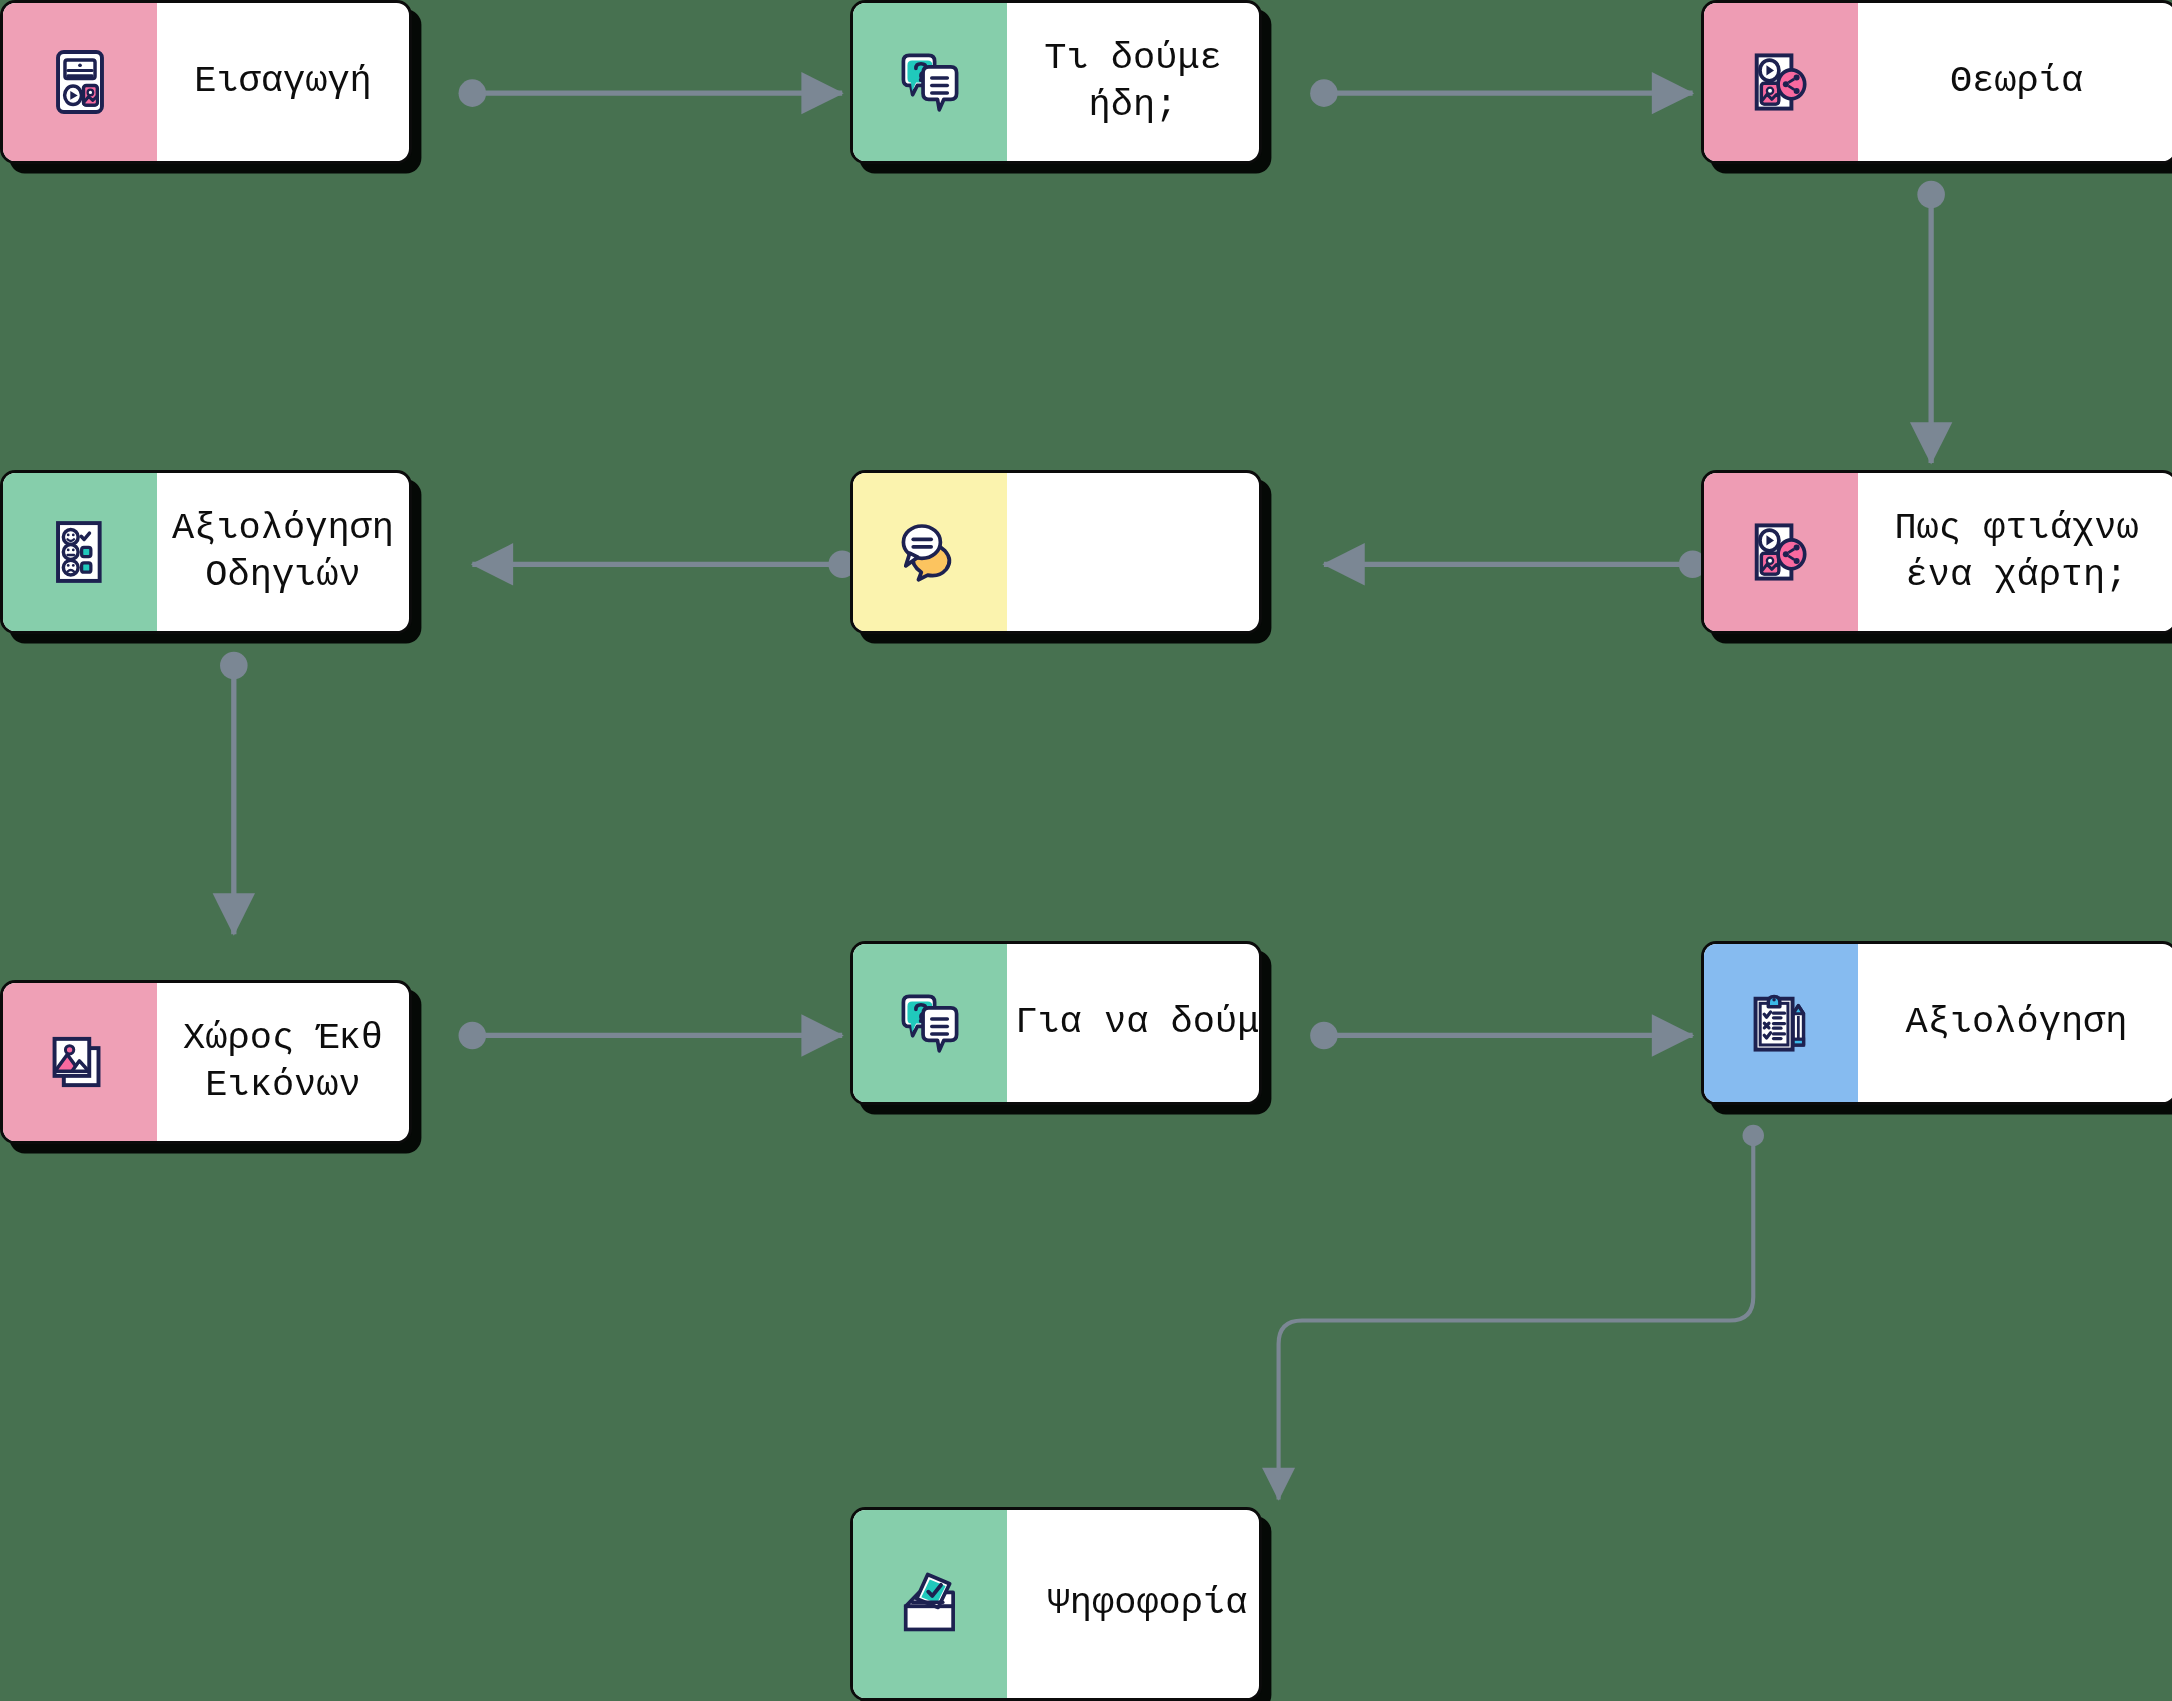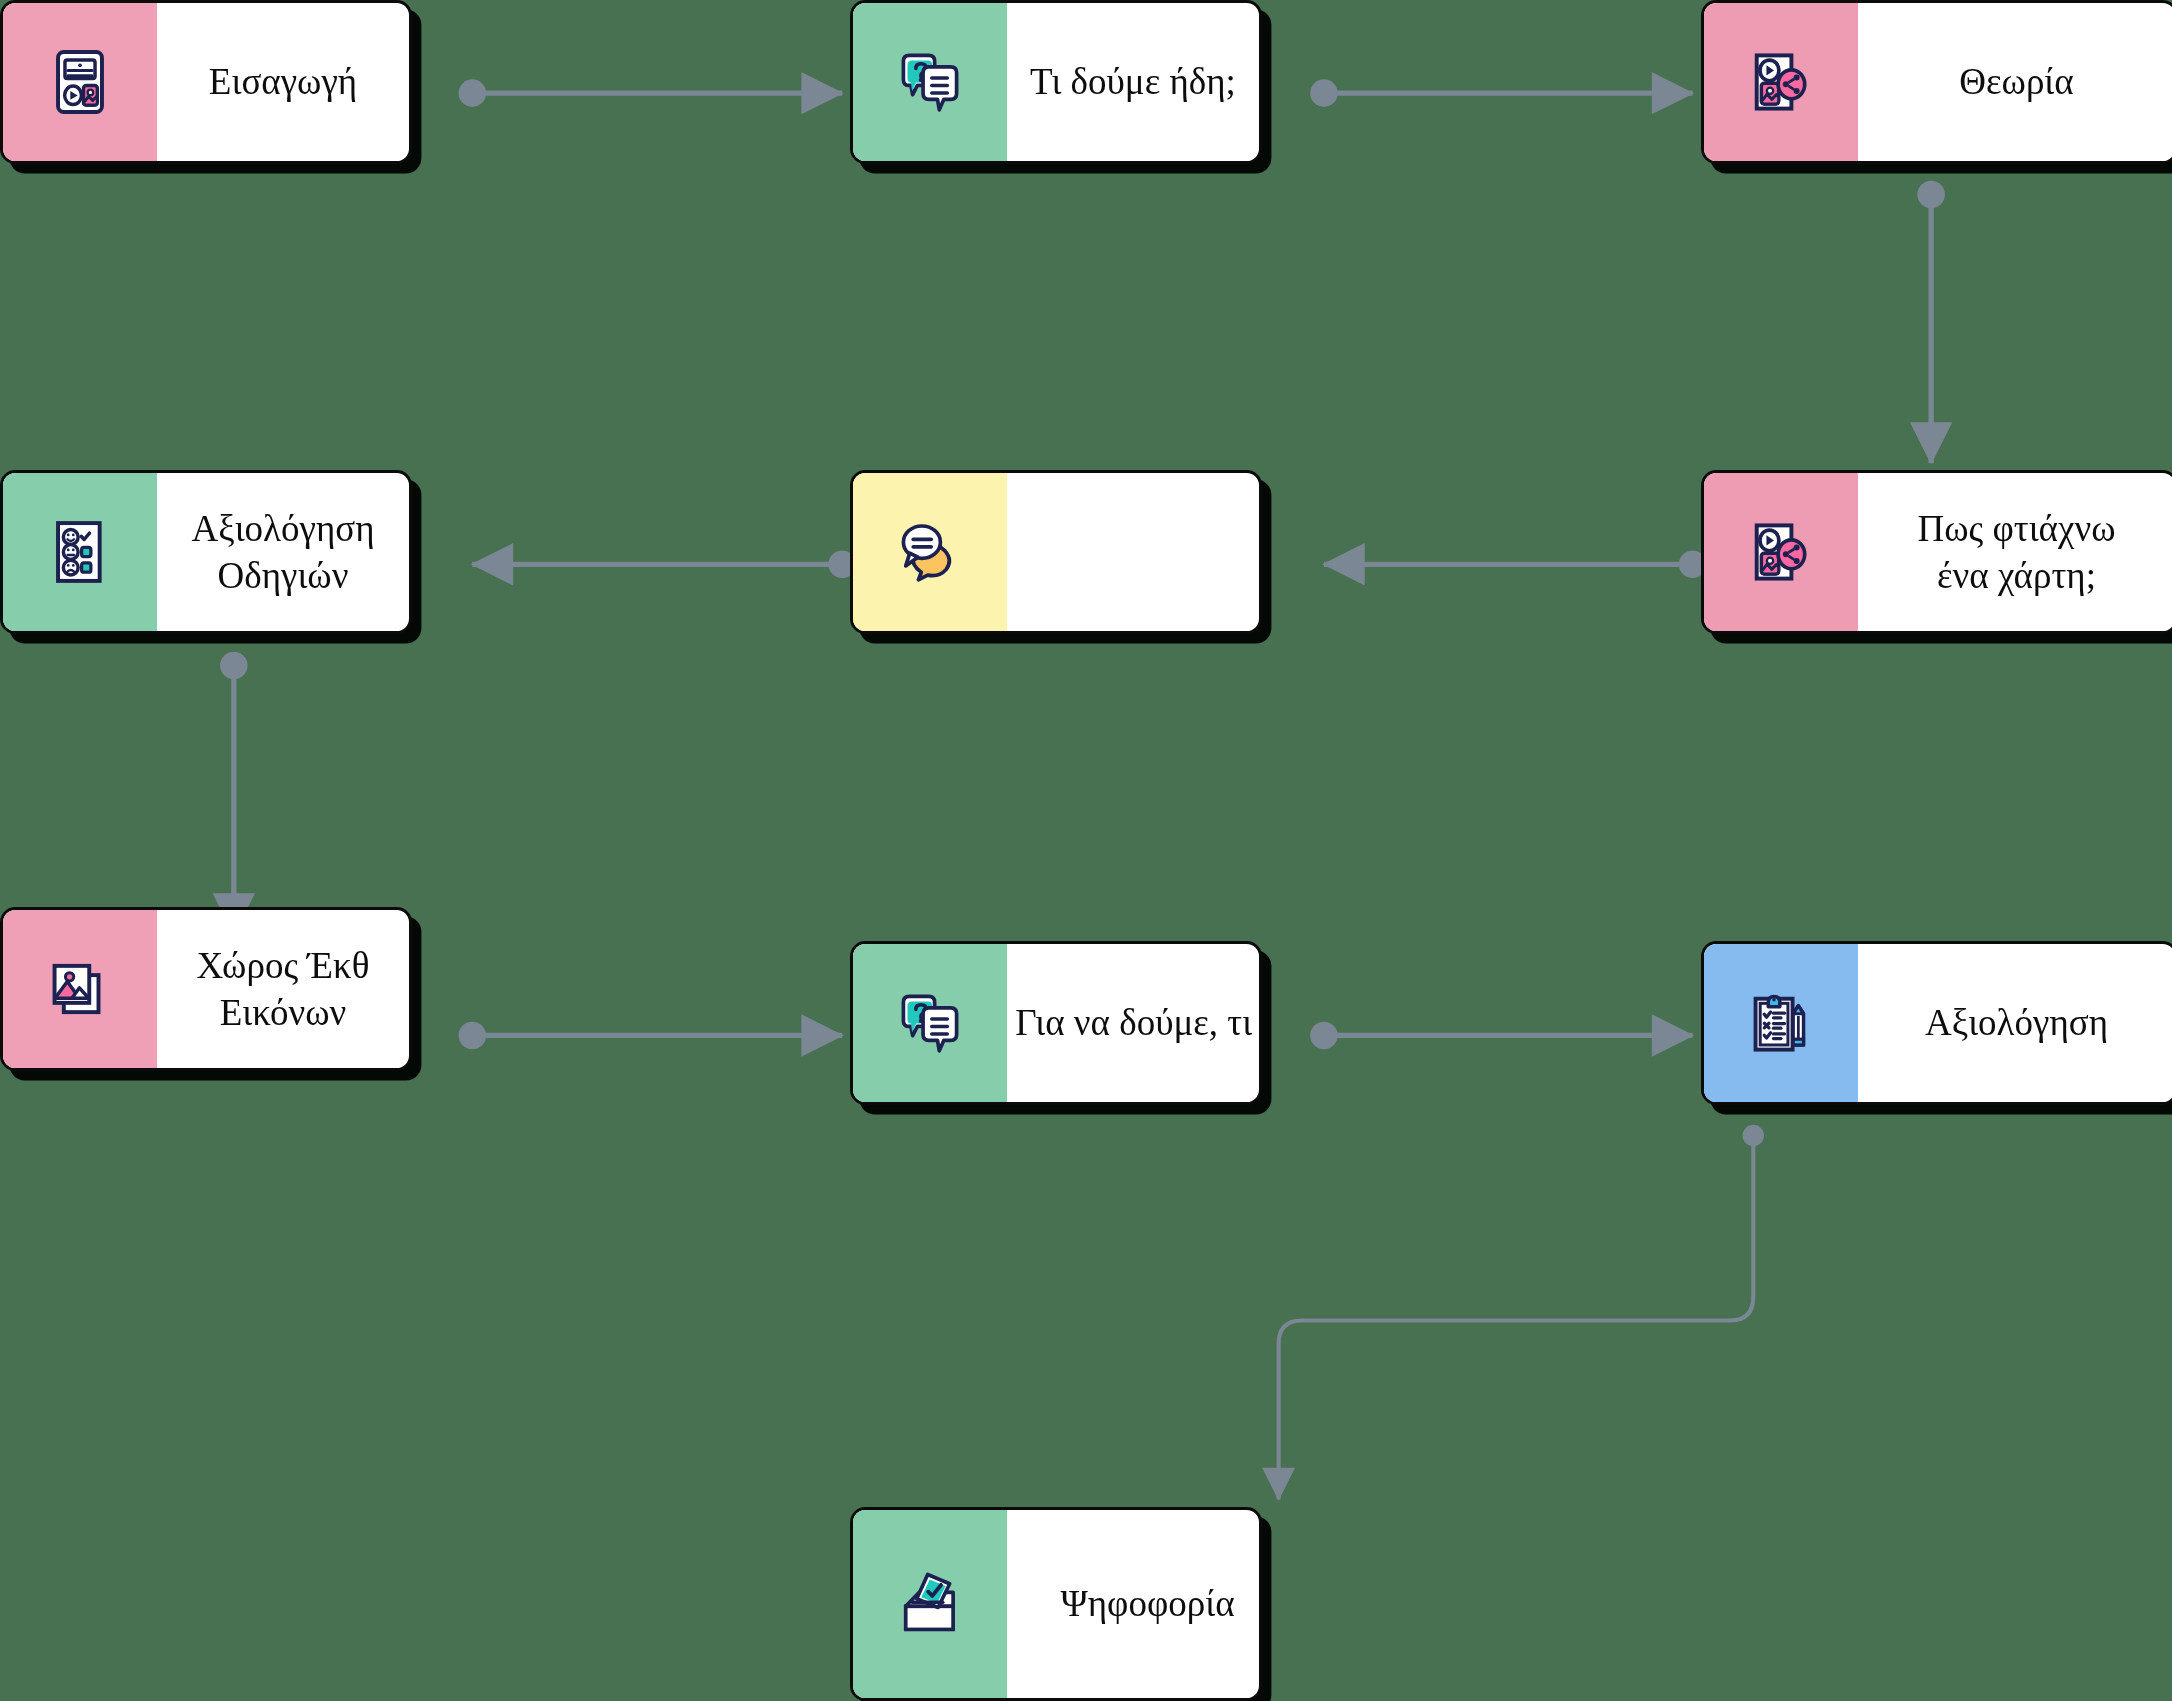--- a/index.html
+++ b/index.html
@@ -5,21 +5,21 @@
   html, body {
     margin: 0;
     padding: 0;
     background: #477150;
   }
   #canvas {
     position: relative;
     width: 2172px;
     height: 1701px;
     background: #477150;
-    font-family: Liberation Serif, serif;
+    font-family: Liberation Mono, monospace;
     overflow: hidden;
   }
   #edge-layer {
     position: absolute;
     left: 0; top: 0;
     width: 2172px;
     height: 1701px;
     pointer-events: none;
   }
   .node {
@@ -209,21 +209,21 @@
           <circle cx="45.5" cy="39.8" r="2.6" fill="#1d2150"></circle>
           <line x1="38.4" y1="32.6" x2="43.4" y2="29.4" stroke="#1d2150" stroke-width="2.4"></line>
           <line x1="38.4" y1="35.4" x2="43.4" y2="38.6" stroke="#1d2150" stroke-width="2.4"></line>
         </svg>
       </span>
     </div>
     <div class="node-label">Πως φτιάχνω
 ένα χάρτη;</div>
   </div>
 
-  <div class="node" style="left:0px; top:907px; width:412px; height:164px;">
+  <div class="node" style="left:0px; top:980px; width:412px; height:164px;">
     <div class="node-icon" style="background:#efa0b6;">
       <span>
         <svg width="74" height="74" viewBox="0 0 64 64">
           <rect x="18" y="20" width="30" height="32" fill="#fff" stroke="#1d2150" stroke-width="3.4"></rect>
           <rect x="10" y="12" width="30" height="32" fill="#fff" stroke="#1d2150" stroke-width="3.4"></rect>
           <circle cx="23" cy="21.5" r="3.6" fill="#f9699f" stroke="#1d2150" stroke-width="2.6"></circle>
           <path d="M10.4 40 L21 25.5 L31.5 40 z" fill="#f9699f" stroke="#1d2150" stroke-width="3" stroke-linejoin="round"></path>
           <path d="M25 40 L31.5 31 L39.6 40 z" fill="#fff" stroke="#1d2150" stroke-width="3" stroke-linejoin="round"></path>
         </svg>
       </span>

